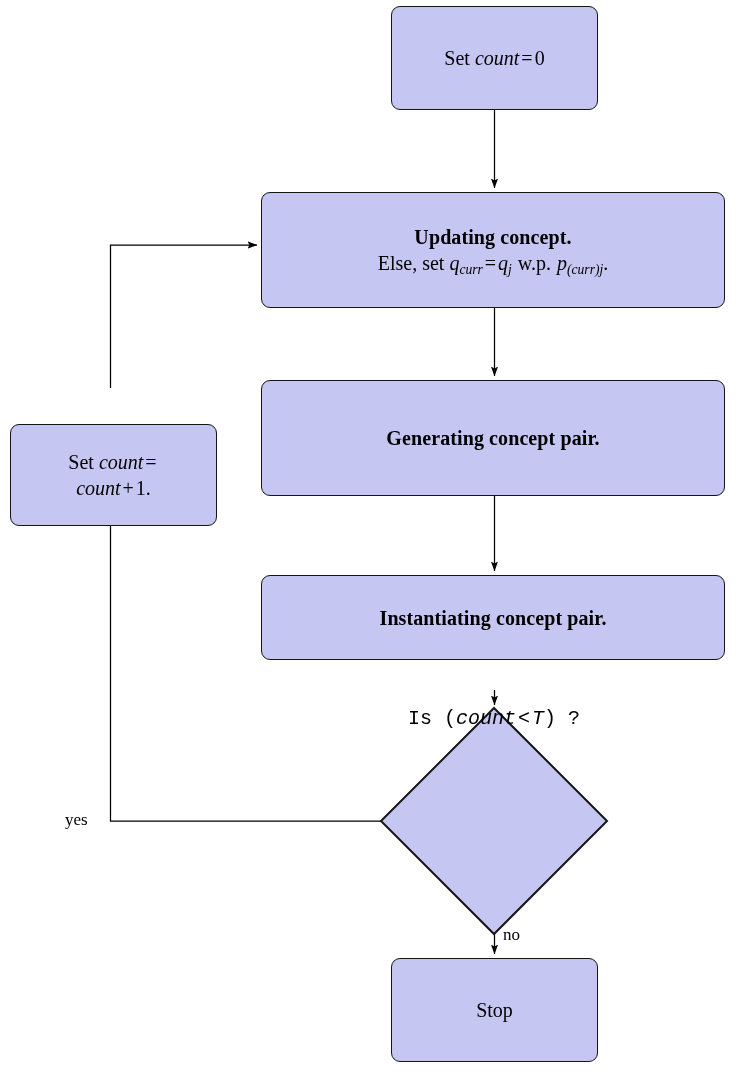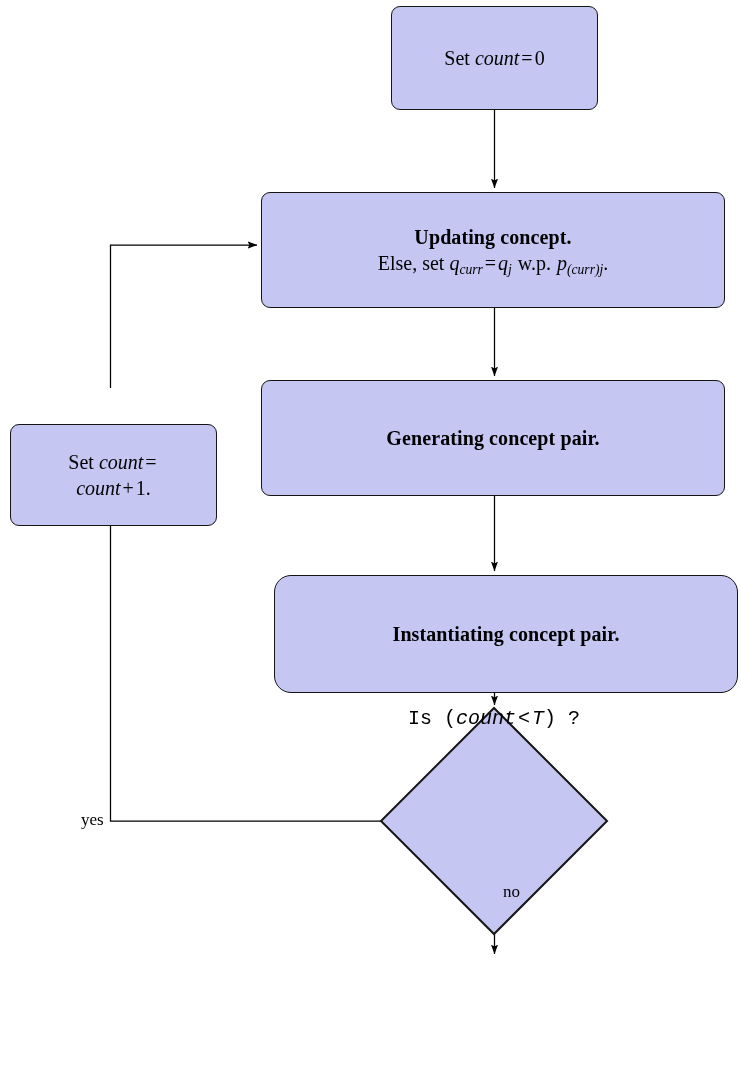--- a/index.html
+++ b/index.html
@@ -120,31 +120,34 @@
 
   <div class="node" style="left:261px; top:380px; width:464px; height:116px;">
     <span class="ln hdr">Generating concept pair.</span>
   </div>
 
   <div class="node" style="left:10px; top:388px; width:207px; height:102px;margin-top:36px;">
     <span class="ln">Set&nbsp;<span class="it">count</span><span class="op">=</span></span>
     <span class="ln"><span class="it">count</span><span class="op">+</span>1.</span>
   </div>
 
-  <div class="node" style="left:274px; top:575px; width:464px; height:118px;border-radius:17px;">
+  <div class="node" style="left:261px; top:575px; width:464px; height:85px;">
     <span class="ln hdr">Instantiating concept pair.</span>
   </div>
 
   <div class="diamond" style="left:379px; top:706px; width:230px; height:230px;">
     <svg class="shape" viewBox="0 0 230 230" width="230" height="230">
       <polygon points="115,2 228,115 115,228 2,115" fill="#c5c7f2" stroke="#151515" stroke-width="2"></polygon>
     </svg>
     <div class="dtext">
       <span class="ln">Is&nbsp;(<span class="it">count</span><span class="op">&lt;</span><span class="it">T</span>)</span>
       <span class="ln">?</span>
     </div>
   </div>
 
-  <div class="edge-label" style="left:65px; top:810px;margin-left:16px;">yes</div>
-  <div class="edge-label" style="left:503px; top:882px;">no</div>
+  <div class="edge-label" style="left:65px; top:810px;">yes</div>
+  <div class="edge-label" style="left:503px; top:925px;">no</div>
 
+  <div class="node" style="left:391px; top:958px; width:207px; height:104px;">
+    <span class="ln">Stop</span>
+  </div>
 
 </div>
 
 </body></html>

